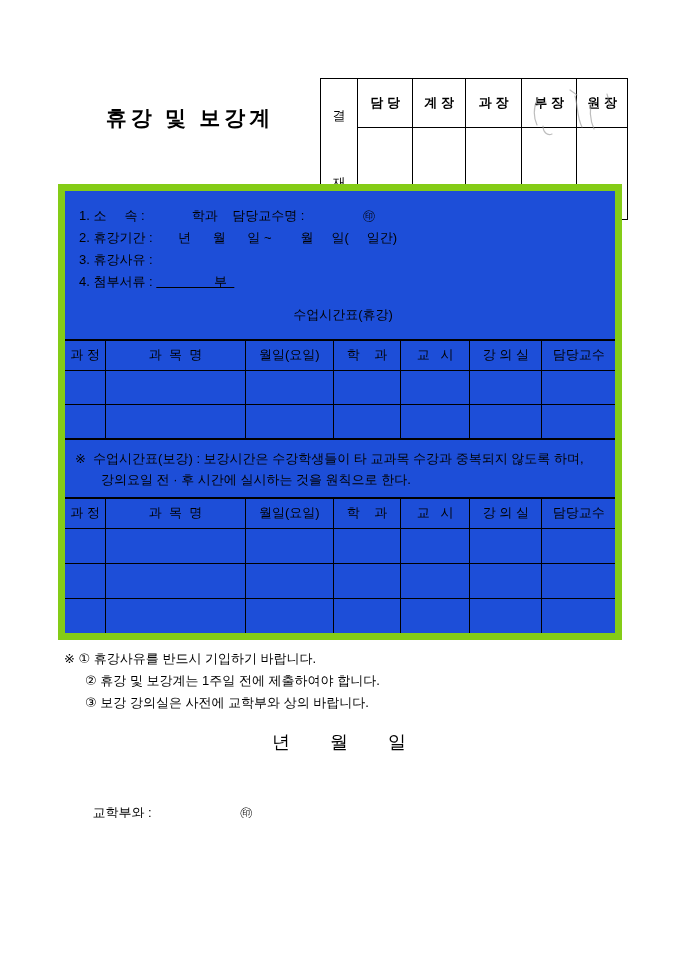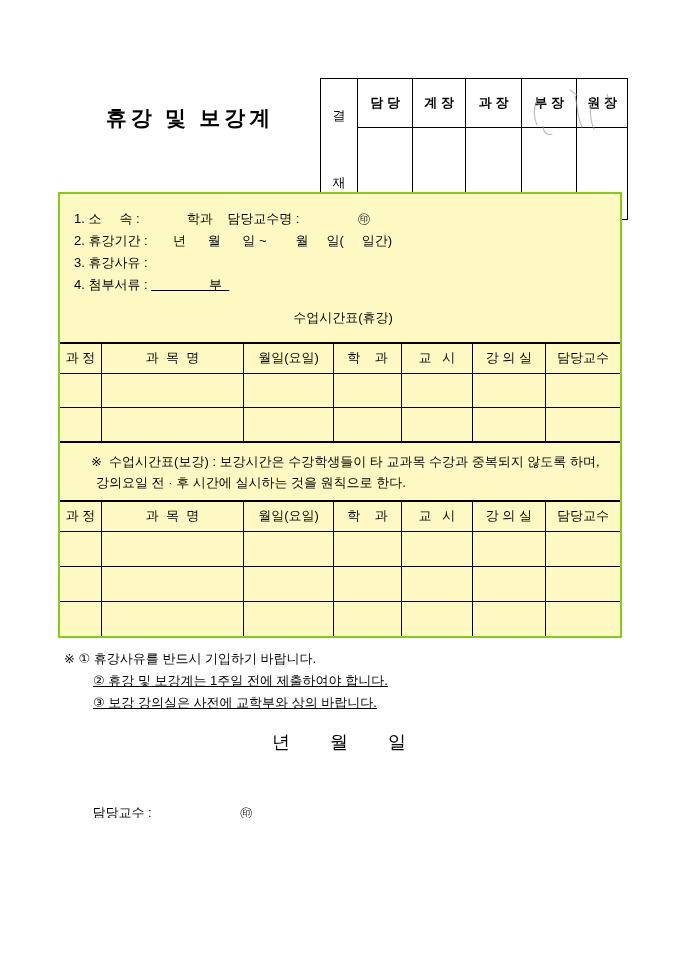--- a/index.html
+++ b/index.html
@@ -54,24 +54,24 @@
   .approval-table .sign-row td { height: 52px; }
   .pencil-scribble {
     position: absolute;
     left: 512px; top: 84px;
     pointer-events: none;
   }
 
   
   .main-box {
     position: absolute;
-    left: 58px; top: 192px;
+    left: 58px; top: 184px;
     width: 564px;
-    border: 2px solid #84cc16;
-    background: #fef9c3;
+    border: 7px solid #84cc16;
+    background: #1d4ed8;
   }
   .info-section {
     padding: 14px 8px 0 14px;
     border-bottom: 2px solid #000;
     height: 150px;
   }
   .info-line { white-space: pre; line-height: 22px; font-size: 13px; }
   .blank-underline { text-decoration: underline; white-space: pre; }
   .seal { white-space: pre; }
   .inline-seal { margin-left: 58px; }
@@ -99,27 +99,27 @@
   }
   .sched-table.cancel td { height: 34px; }
   .sched-table.makeup td { height: 35px; }
 
   .note-section {
     border-top: 2px solid #000;
     border-bottom: 2px solid #000;
     padding: 8px 6px 7px 10px;
     font-size: 13px;
   }
-  .note-line { white-space: pre; line-height: 21px; margin-left: 21px; }
+  .note-line { white-space: pre; line-height: 21px; }
   .note-line.indent { margin-left: 26px; }
 
   
   .footnotes { position: absolute; left: 64px; top: 648px; }
   .footnote { white-space: pre; line-height: 22px; font-size: 13px; }
-  .footnote + .footnote { margin-left: 29px; text-decoration: underline; }
+  .footnote + .footnote { margin-left: 21px; }
 
   .date-line {
     position: absolute;
     left: 272px; top: 730px;
     white-space: pre;
     font-size: 18px;
   }
   .prof-line {
     position: absolute;
     left: 78px; top: 789px;
@@ -301,18 +301,18 @@
 
   <div class="footnotes">
     <div class="footnote">※ ① 휴강사유를 반드시 기입하기 바랍니다.</div>
     <div class="footnote">② 휴강 및 보강계는 1주일 전에 제출하여야 합니다.</div>
     <div class="footnote">③ 보강 강의실은 사전에 교학부와 상의 바랍니다.</div>
   </div>
 
   <div class="date-line">년        월        일</div>
 
   <div class="prof-line">
-    <span>담당교수 :</span><span class="seal">㊞</span>
+    <span>교학부와 :</span><span class="seal">㊞</span>
   </div>
 
   <div class="recipient-line">○○○ 대학 학과장 귀하</div>
 
 </div>
 
 </body></html>

